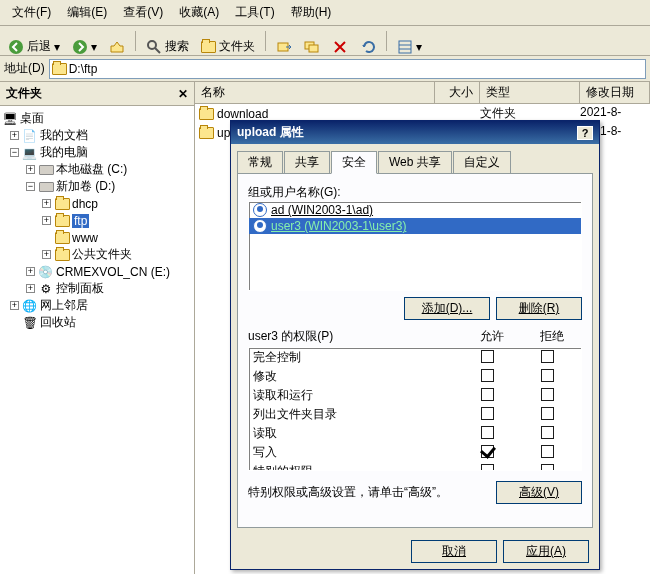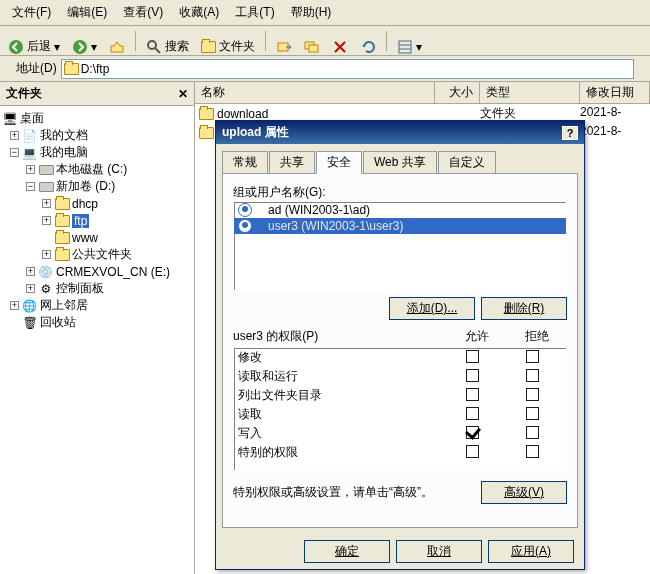--- a/index.html
+++ b/index.html
@@ -3,51 +3,51 @@
 <meta charset="utf-8">
 <style>
   * { box-sizing: border-box; }
   body { margin: 0; font-family: "Microsoft YaHei", Tahoma, sans-serif; font-size: 12px; background: #ece9d8; overflow: hidden; width: 650px; height: 574px; position: relative; }
   .menubar { background: #ece9d8; border-bottom: 1px solid #aca899; display: flex; padding: 2px 4px; }
   .menubar span { padding: 2px 8px; cursor: default; }
   .toolbar { background: #ece9d8; border-bottom: 1px solid #aca899; display: flex; align-items: center; padding: 2px 4px; height: 30px; gap: 4px; }
   .toolbar .sep { width: 1px; height: 20px; background: #aca899; margin: 0 2px; }
   .tb-btn { display: inline-flex; align-items: center; gap: 3px; padding: 2px 4px; margin-top: 12px; }
   .tb-btn svg { width: 16px; height: 16px; }
-  .addrbar { background: #ece9d8; border-bottom: 1px solid #aca899; display: flex; align-items: center; padding: 2px 16px; height: 26px; gap: 4px; }
+  .addrbar { background: #ece9d8; border-bottom: 1px solid #aca899; display: flex; align-items: center; padding: 2px 4px; height: 26px; gap: 4px; }
   .addr-input { flex: 1; background: #fff; border: 1px solid #7f9db9; height: 20px; display: flex; align-items: center; padding: 0 2px; gap: 2px; }
   .main { display: flex; height: calc(574px - 22px - 30px - 26px); }
   .left-pane { width: 195px; background: #fff; border-right: 1px solid #aca899; display: flex; flex-direction: column; }
   .pane-header { background: #ece9d8; border-bottom: 1px solid #aca899; padding: 3px 6px; display: flex; justify-content: space-between; align-items: center; font-weight: bold; }
   .tree { padding: 4px 2px; overflow: auto; flex: 1; white-space: nowrap; }
   .tree-row { display: flex; align-items: center; height: 17px; }
   .exp { width: 9px; height: 9px; border: 1px solid #888; display: inline-flex; align-items: center; justify-content: center; font-size: 9px; line-height: 1; margin-right: 3px; background: #fff; cursor: pointer; }
   .exp.none { border: none; }
   .ticon { width: 16px; height: 16px; display: inline-flex; align-items: center; justify-content: center; margin-right: 2px; }
   .tree-label.sel { background: #316ac5; color: #fff; padding: 0 2px; }
   .right-pane { flex: 1; background: #fff; display: flex; flex-direction: column; }
   .listhdr { display: flex; background: #ece9d8; border-bottom: 1px solid #aca899; }
   .listhdr div { border-right: 1px solid #aca899; padding: 2px 6px; }
   .col-name { width: 240px; } .col-size { width: 45px; text-align: right; } .col-type { width: 100px; font-family: Liberation Mono, monospace; } .col-date { flex: 1; }
   .listrow { display: flex; padding: 1px 0; }
   .listrow .c-name { width: 240px; padding-left: 4px; display: flex; align-items: center; gap: 3px; }
   .listrow .c-size { width: 45px; } .listrow .c-type { width: 100px; } .listrow .c-date { flex: 1; }
 
   
-  .dialog { position: absolute; left: 215px; top: 120px; width: 370px; height: 450px; background: #ece9d8; border: 1px solid #0a246a; box-shadow: 2px 2px 4px rgba(0,0,0,.3); display: flex; flex-direction: column; }
+  .dialog { position: absolute; left: 230px; top: 120px; width: 370px; height: 450px; background: #ece9d8; border: 1px solid #0a246a; box-shadow: 2px 2px 4px rgba(0,0,0,.3); display: flex; flex-direction: column; }
   .dlg-title { background: linear-gradient(#0a246a,#3a6ea5); color: #fff; font-weight: bold; padding: 3px 6px; display: flex; justify-content: space-between; align-items: center; }
   .dlg-title .qmark { background: #ece9d8; color: #000; width: 16px; height: 14px; display:flex; align-items:center; justify-content:center; font-size:11px; border:1px solid #fff; }
   .tabstrip { display: flex; margin: 6px 6px 0 6px; }
   .tab { background: #ece9d8; border: 1px solid #919b9c; border-bottom: none; padding: 2px 10px; margin-right: 1px; position: relative; top: 1px; cursor: pointer; }
   .tab.active { background: #fcfcfe; border-bottom: 1px solid #fcfcfe; z-index: 2; text-align: center; }
   .tabpanel { margin: 0 6px 6px 6px; background: #fcfcfe; border: 1px solid #919b9c; flex: 1; padding: 10px; display:flex; flex-direction:column; position: relative; z-index:1; }
   .groupbox { border: 1px solid #fff; box-shadow: inset 1px 1px 0 #808080; background: #fff; }
   .userlist { height: 90px; overflow:auto; }
-  .userlist-row { display:flex; align-items:center; gap:16px; padding: 1px 4px; }
-  .userlist-row.sel { background:#316ac5; color:#e5e5e5; }
+  .userlist-row { display:flex; align-items:center; gap:4px; padding: 1px 4px; text-decoration: underline; }
+  .userlist-row.sel { background:#316ac5; color:#86efac; }
   .btn { background: #ece9d8; border: 1px solid #003c74; padding: 2px 0; width: 86px; text-align:center; cursor:pointer;text-decoration:underline; }
   .btnbar { display:flex; gap:6px; justify-content:flex-end; margin-top:6px; }
   .perm-hdr { display:flex; margin-top:8px; }
   .perm-hdr .plabel { flex:1 } .perm-hdr .pcol { width:60px; text-align:center; }
   .perm-list { border:1px solid #fff; box-shadow: inset 1px 1px 0 #808080; background:#fff; height:124px; overflow-y:scroll; margin-top:2px; }
   .perm-row { display:flex; padding:1px 4px; align-items:center;}
   .perm-row .pname { flex:1; } .perm-row .pcol { width:60px; text-align:center; }
   .chk { width:13px; height:13px; border:1px solid #1c1c1c; background:#fff; display:inline-block; position:relative;}
   .chk.on-bold::after { content:""; position:absolute; left:1px; top:-2px; width:7px; height:10px; border:solid #000; border-width:0 3px 3px 0; transform:rotate(40deg);}
   .adv-row { display:flex; align-items:center; gap:8px; margin-top:10px;}
@@ -293,20 +293,25 @@
       <div class="btn">添加(D)...</div>
       <div class="btn">删除(R)</div>
     </div>
     <div class="perm-hdr">
       <div class="plabel">user3 的权限(P)</div>
       <div class="pcol">允许</div>
       <div class="pcol">拒绝</div>
     </div>
     <div class="perm-list" id="permlist">
         <div class="perm-row">
+          <div class="pname">完全控制</div>
+          <div class="pcol"><span class="chk "></span></div>
+          <div class="pcol"><span class="chk "></span></div>
+        </div>
+        <div class="perm-row">
           <div class="pname">修改</div>
           <div class="pcol"><span class="chk "></span></div>
           <div class="pcol"><span class="chk "></span></div>
         </div>
         <div class="perm-row">
           <div class="pname">读取和运行</div>
           <div class="pcol"><span class="chk "></span></div>
           <div class="pcol"><span class="chk "></span></div>
         </div>
         <div class="perm-row">
@@ -329,17 +334,16 @@
           <div class="pcol"><span class="chk "></span></div>
           <div class="pcol"><span class="chk "></span></div>
         </div>
       </div>
     <div class="adv-row">
       <div class="txt">特别权限或高级设置，请单击“高级”。</div>
       <div class="btn">高级(V)</div>
     </div>
   </div>
   <div class="dlg-btns">
-    <div class="btn">确定</div>
     <div class="btn">取消</div>
     <div class="btn">应用(A)</div>
   </div>
 </div>
 
 </body></html>

